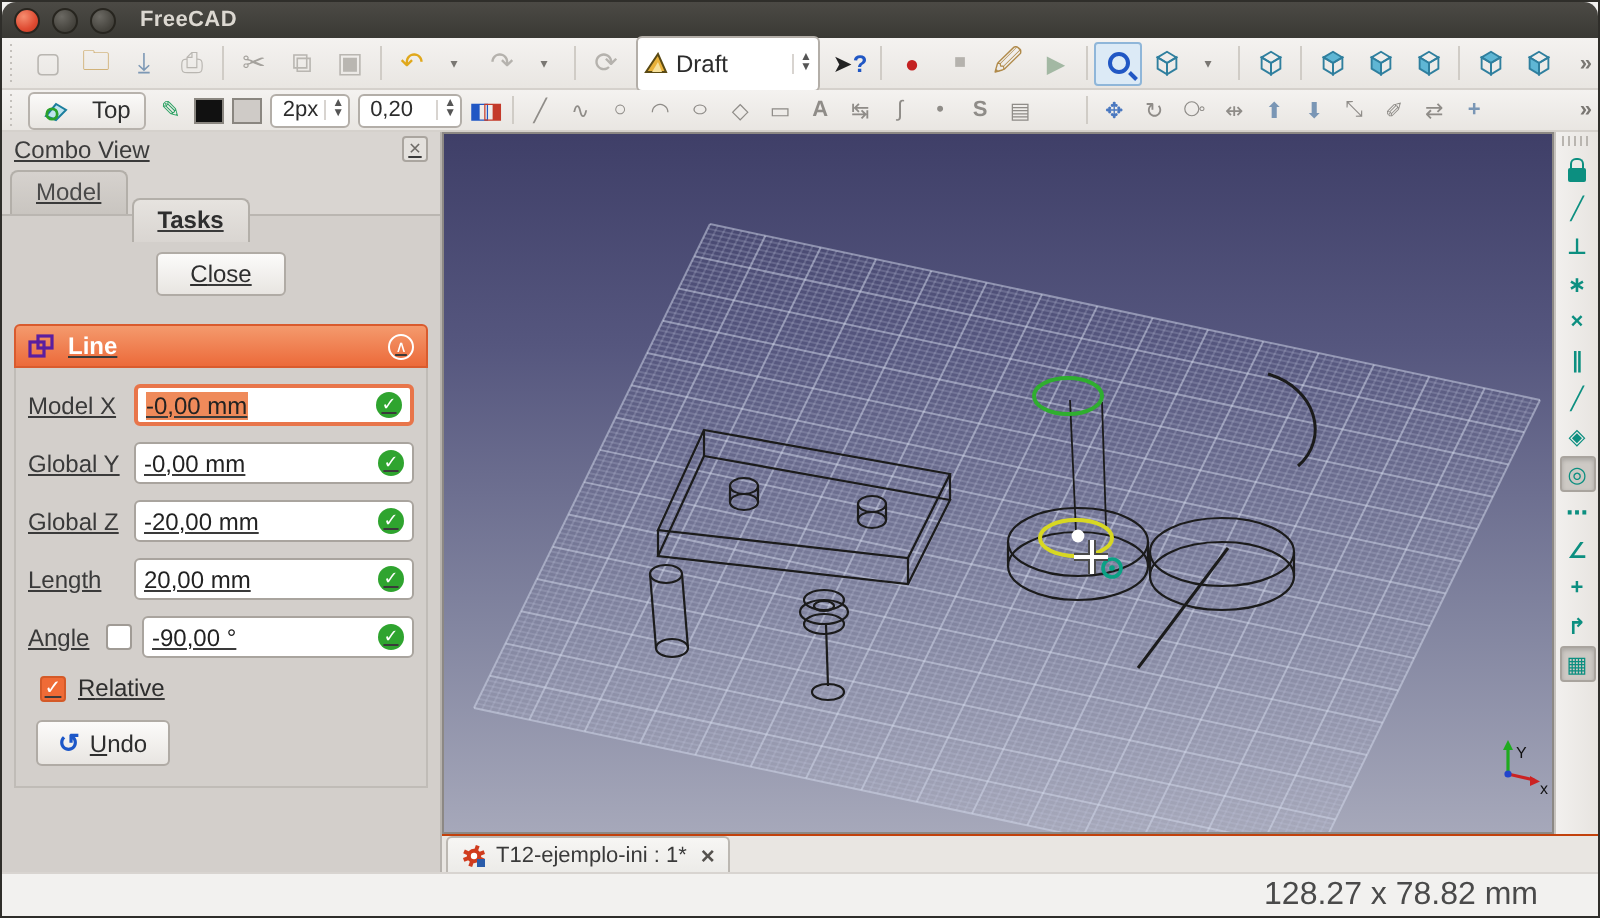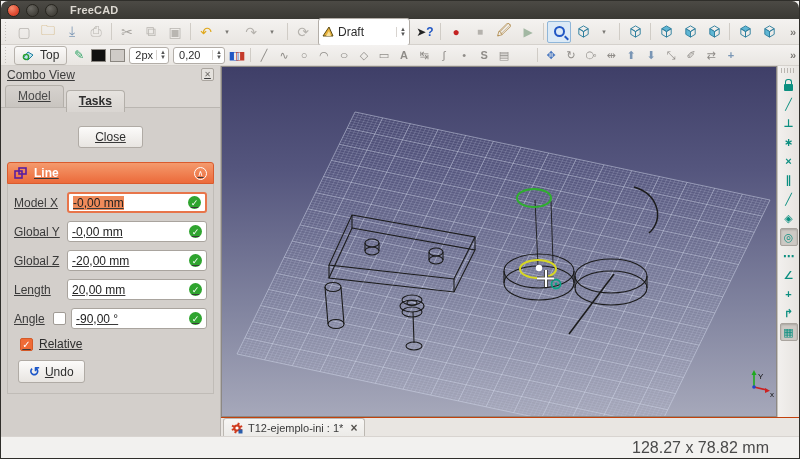--- a/index.html
+++ b/index.html
@@ -30,37 +30,37 @@
     font-size:11px; color:#8f8c88; }
   .dd { font-size:7px; color:#7a7773; margin-left:-3px; width:8px; }
   .overflow { color:#7a7773; font-size:11px; margin-left:auto; margin-right:3px; font-weight:bold;}
   .combo { display:flex; align-items:center; height:28px; background:#fff; border:1px solid #b3aea8;
     border-radius:3px; padding:0 3px; min-width:92px; margin:0 3px; }
   .combo .lbl { flex:1; font-size:12px; color:#2c2c2c; margin-left:3px;}
   .spinarrows { display:flex; flex-direction:column; font-size:6px; line-height:5px; color:#555; border-left:1px solid #d8d4d0; padding-left:3px; margin-left:3px;}
   .spin { display:flex; align-items:center; height:17px; background:#fff; border:1px solid #b3aea8; border-radius:3px; padding:0 2px 0 5px; margin:0 2px; font-size:11px; color:#2c2c2c;}
   .swatch { width:15px; height:13px; border:1px solid #8a8680; margin:0 2px; }
   .btnflat { display:flex; align-items:center; height:19px; border:1px solid #b7b2ac; border-radius:3px;
-    background:linear-gradient(#fbfaf9,#e9e6e2); padding:0 7px; margin:0 2px; font-size:12px; color:#2e2e2e; gap:6px;}
+    background:linear-gradient(#fbfaf9,#e9e6e2); padding:0 7px; margin:0 2px; font-size:12px; color:#2e2e2e; gap:12px;}
   .magni { width:11px; height:11px; border:2px solid #2157c4; border-radius:50%; position:relative; }
   .magni:after { content:""; position:absolute; width:5px; height:2px; background:#2157c4; transform:rotate(45deg); left:8px; top:9px;}
   .boxed { border:1px solid #8fb6d9; background:#dceaf6; border-radius:2px; }
 
   
   .main { flex:1; display:flex; min-height:0; }
 
   
   .panel { width:220px; background:#d9d5d1; border-right:1px solid #b6b2ad; display:flex; flex-direction:column;text-decoration:underline; }
   .panel-title { height:17px; display:flex; align-items:center; padding:0 6px; font-size:12px; color:#3c3c3c; }
   .panel-close { margin-left:auto; width:13px; height:13px; border:1px solid #aaa59f; border-radius:2px;
     display:flex; align-items:center; justify-content:center; font-size:8px; color:#6e6b67; background:#e4e1dd;}
   .tabs { display:flex; padding:2px 4px 0 4px; gap:2px; border-bottom:1px solid #bab6b1;}
   .tab { padding:3px 12px 4px 12px; border:1px solid #b3afa9; border-bottom:none; border-radius:4px 4px 0 0;
     background:linear-gradient(#d6d2ce,#c9c5c0); font-size:12px; color:#4a4a4a;}
-  .tab.active { background:linear-gradient(#e6e3df,#d9d5d1); font-weight:bold; color:#2e2e2e; position:relative; top:5px;}
+  .tab.active { background:linear-gradient(#e6e3df,#d9d5d1); font-weight:bold; color:#2e2e2e; position:relative; top:14px;}
   .task-area { flex:1; background:#d3cfcb; padding:6px 6px 0 6px; overflow:hidden;}
   .close-row { display:flex; justify-content:center; margin:12px 0 14px 0; }
   .btn { border:1px solid #b0aba5; border-radius:3px; background:linear-gradient(#fcfbfa,#e8e5e1);
     padding:3px 16px; font-size:12px; color:#2e2e2e; }
   .line-head { height:22px; background:linear-gradient(#f49a6d,#ec6a3a); border:1px solid #d95b2e; border-radius:3px 3px 0 0;
     display:flex; align-items:center; padding:0 6px; gap:6px;}
   .line-head .t { color:#fff; font-weight:bold; font-size:12px; flex:1;}
   .chev { width:13px; height:13px; border:1px solid #fff; border-radius:50%; color:#fff; font-size:8px;
     display:flex; align-items:center; justify-content:center;}
   .line-body { background:#d3cfcb; border:1px solid #c0bcb7; border-top:none; padding:8px 6px 2px 6px;}

